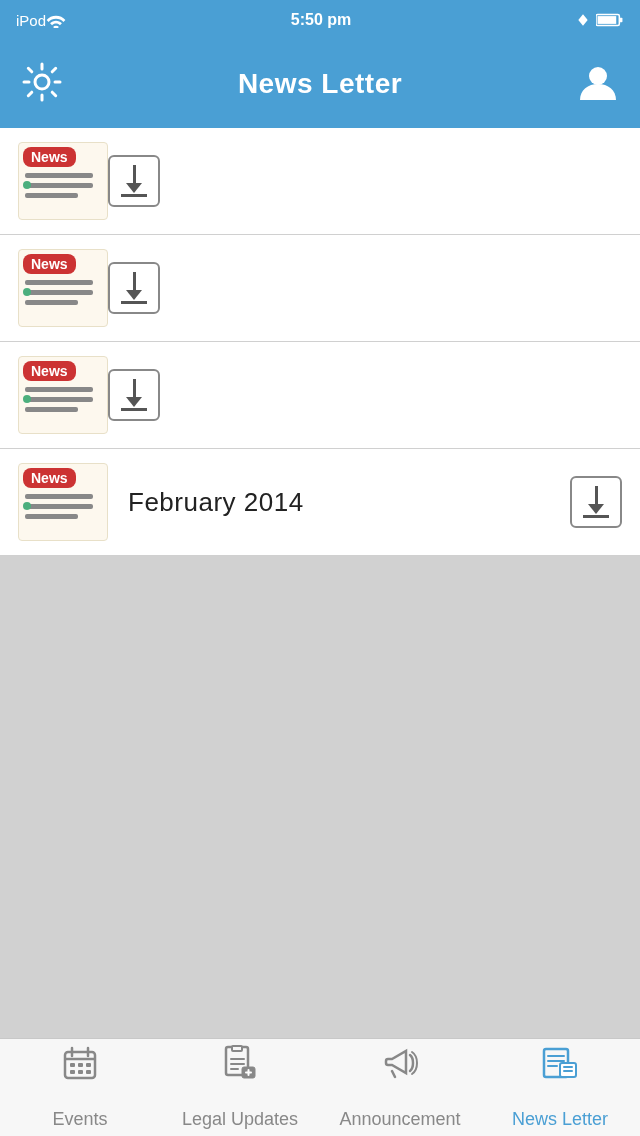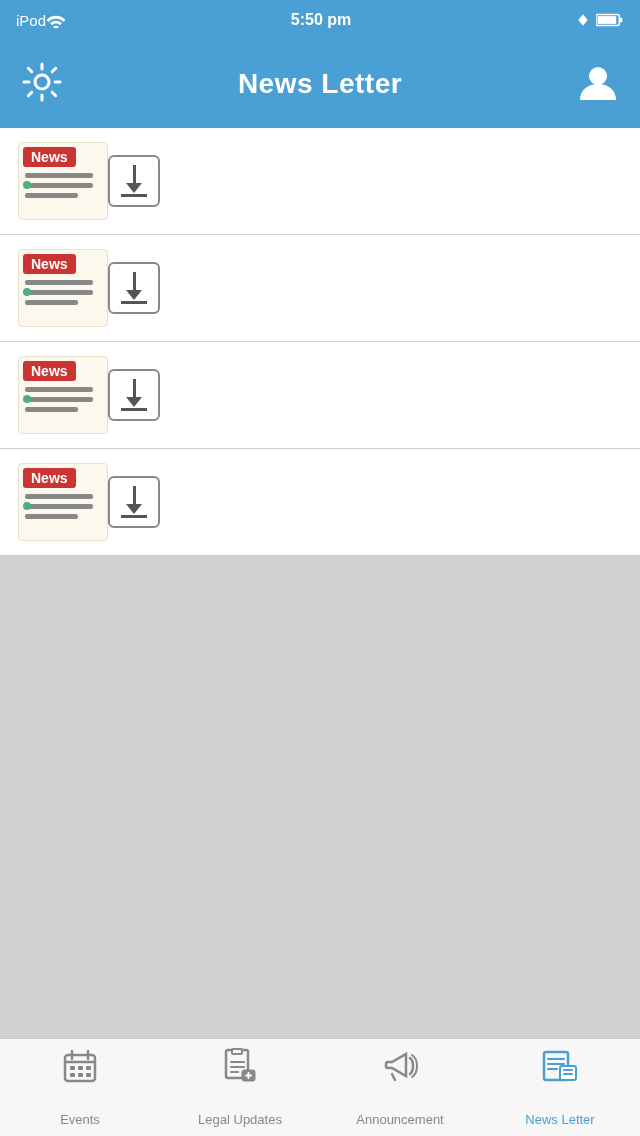--- a/index.html
+++ b/index.html
@@ -75,21 +75,21 @@
       display: flex;
       flex-direction: column;
       align-items: flex-start;
     }
     .news-badge {
       background: #cc3333;
       color: white;
       font-size: 14px;
       font-weight: bold;
       padding: 2px 8px;
-      border-radius: 3px;
+      border-radius: 8px;
       align-self: flex-start;
       margin: 4px 0 0 4px;
     }
     .news-lines {
       padding: 6px 6px 4px 6px;
       width: 100%;
     }
     .news-line {
       height: 5px;
       background: #888;
@@ -150,21 +150,21 @@
     .tab-item {
       flex: 1;
       display: flex;
       flex-direction: column;
       align-items: center;
       justify-content: center;
       gap: 4px;
       cursor: pointer;
     }
     .tab-label {
-      font-size: 13px;
+      font-size: 18px;
       color: #888;
       margin-top: 24px;
     }
     .tab-label.active {
       color: #4a9fd4;
     }
 
     
     .dl-arrow {
       display: flex;
@@ -291,20 +291,21 @@
   <div class="list-item">
     <div class="news-thumbnail">
       <span class="news-badge">News</span>
       <div class="news-dot"></div>
       <div class="news-lines">
         <div class="news-line"></div>
         <div class="news-line"></div>
         <div class="news-line"></div>
       </div>
     </div>
+    <span class="item-label">February  2014</span>
     <div class="download-btn">
       <div class="dl-arrow">
         <div class="dl-arrow-shaft"></div>
         <div class="dl-arrow-head"></div>
         <div class="dl-arrow-base"></div>
       </div>
     </div>
   </div>
 
 </div>

